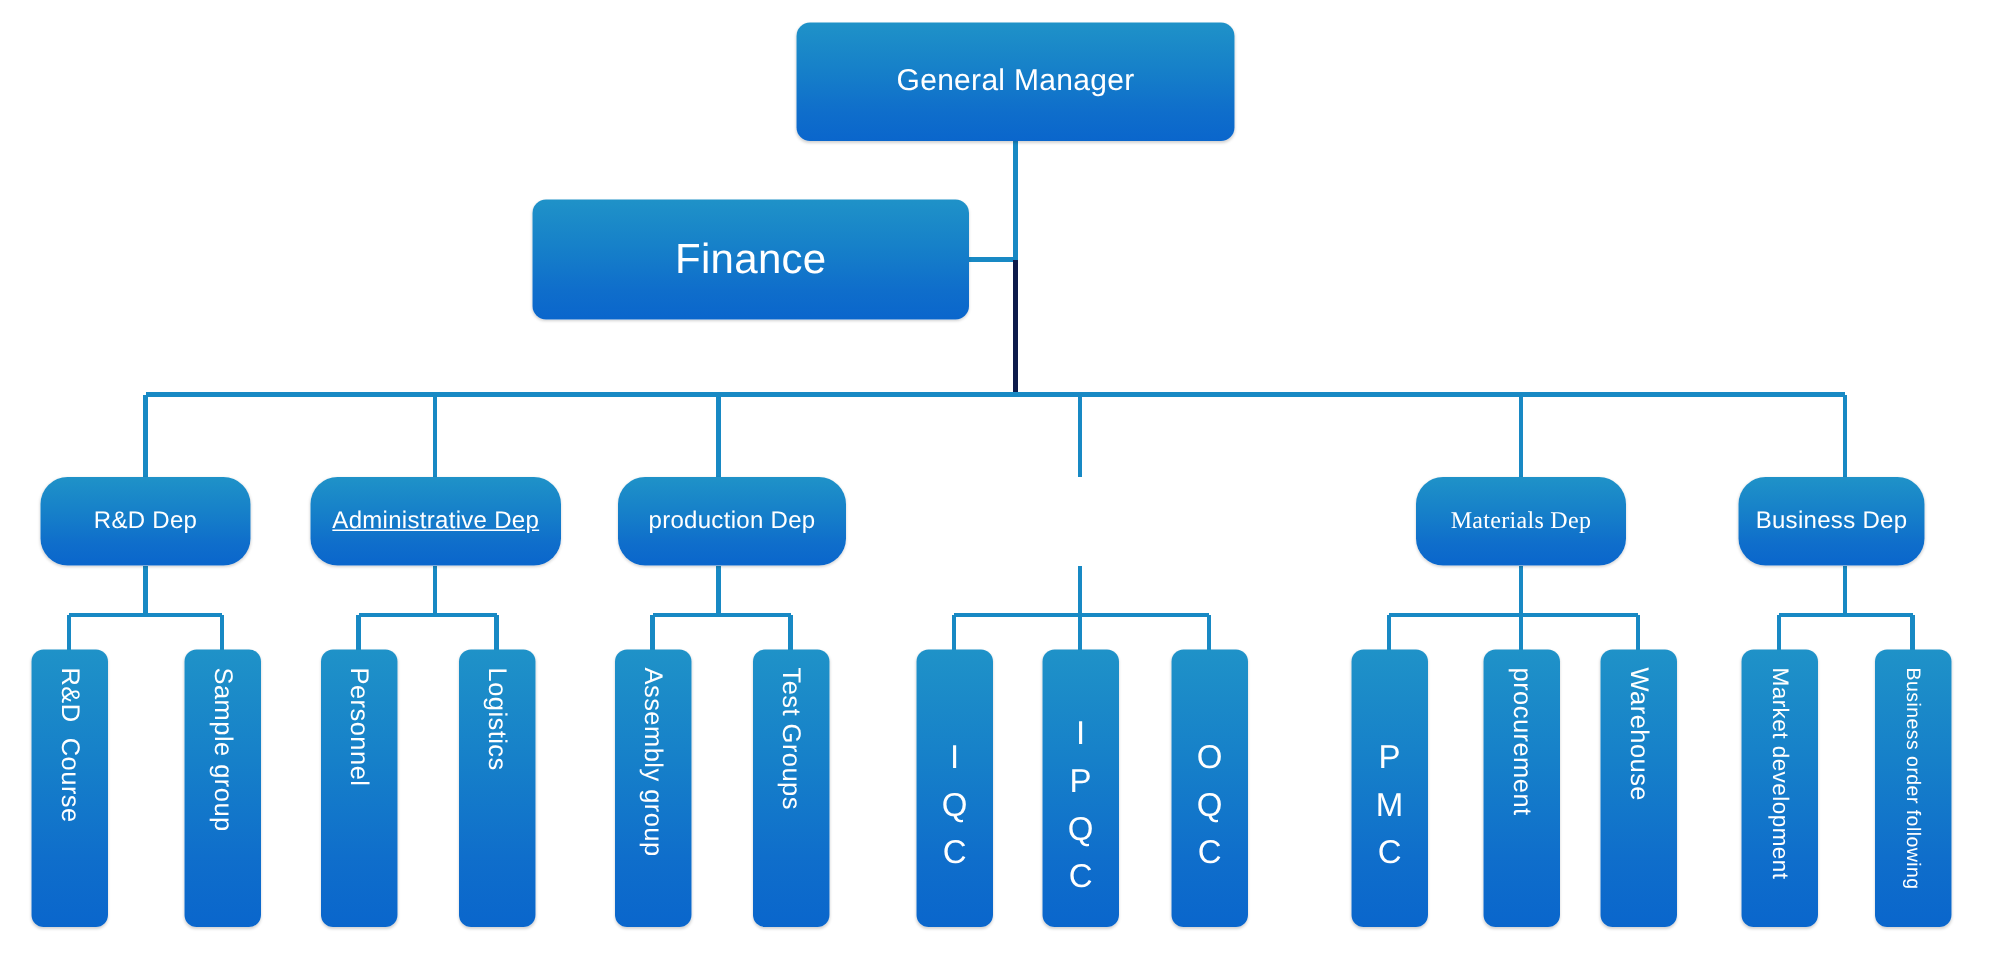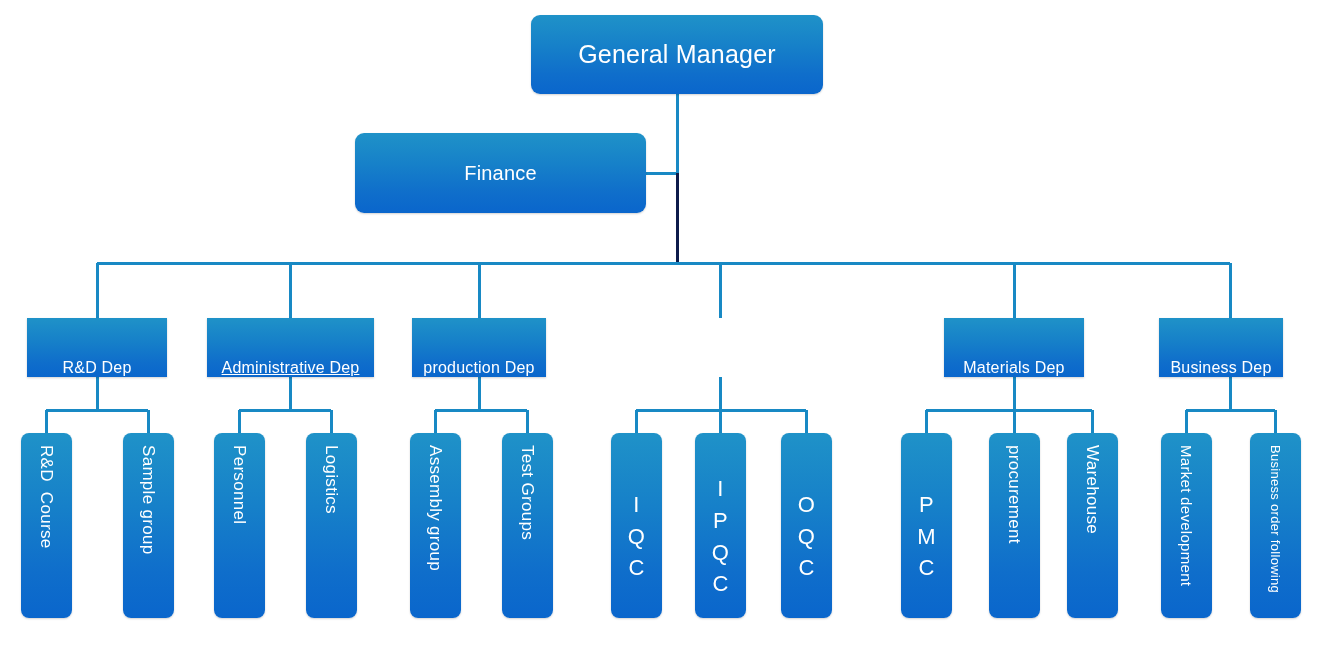--- a/index.html
+++ b/index.html
@@ -37,26 +37,25 @@
     color: #ffffff;
     display: flex;
     align-items: center;
     justify-content: center;
     text-align: center;
     letter-spacing: .2px;
     box-shadow: 0 1px 2px rgba(0,0,0,.18);
     user-select: none;
   }
   .node.top {
-    font-size: 25px;
+    font-size: 20px;
   }
   .node.dept {
     font-size: 16px;
-    border-radius: 0;
-    align-items: flex-end;
+    border-radius: 18px;
   }
   
   .node.leaf {
     border-radius: 8px;
     font-size: 17px;
     align-items: flex-start;
     justify-content: center;
     padding-top: 12px;
   }
   .leaf .vtext {
@@ -136,34 +135,34 @@
       <line x1="1186" y1="410" x2="1275" y2="410"></line>
       <line x1="1186" y1="410" x2="1186" y2="433"></line>
       <line x1="1275" y1="410" x2="1275" y2="433"></line>
     </g>
   </svg>
 
   <div class="node top" style="left:531px; top:15px; width:292px; height:79px;">
     <span>General Manager</span>
   </div>
 
-  <div class="node top" style="left:355px; top:133px; width:291px; height:80px; font-size:20px;">
+  <div class="node top" style="left:355px; top:133px; width:291px; height:80px; font-size:28px;">
     <span>Finance</span>
   </div>
 
   <div class="node dept" style="left:27px; top:318px; width:140px; height:59px;">
     <span>R&amp;D Dep</span>
   </div>
   <div class="node dept" style="left:207px; top:318px; width:167px; height:59px;text-decoration:underline;">
     <span>Administrative Dep</span>
   </div>
-  <div class="node dept" style="left:412px; top:318px; width:134px; height:59px;">
+  <div class="node dept" style="left:412px; top:318px; width:152px; height:59px;">
     <span>production Dep</span>
   </div>
-  <div class="node dept" style="left:944px; top:318px; width:140px; height:59px;">
+  <div class="node dept" style="left:944px; top:318px; width:140px; height:59px;font-family:Liberation Serif, serif;">
     <span>Materials Dep</span>
   </div>
   <div class="node dept" style="left:1159px; top:318px; width:124px; height:59px;">
     <span>Business Dep</span>
   </div>
 
   <div class="node leaf" style="left:21px; top:433px; width:51px; height:185px;">
     <span class="vtext">R&amp;D  Course</span>
   </div>
   <div class="node leaf" style="left:123px; top:433px; width:51px; height:185px;">

